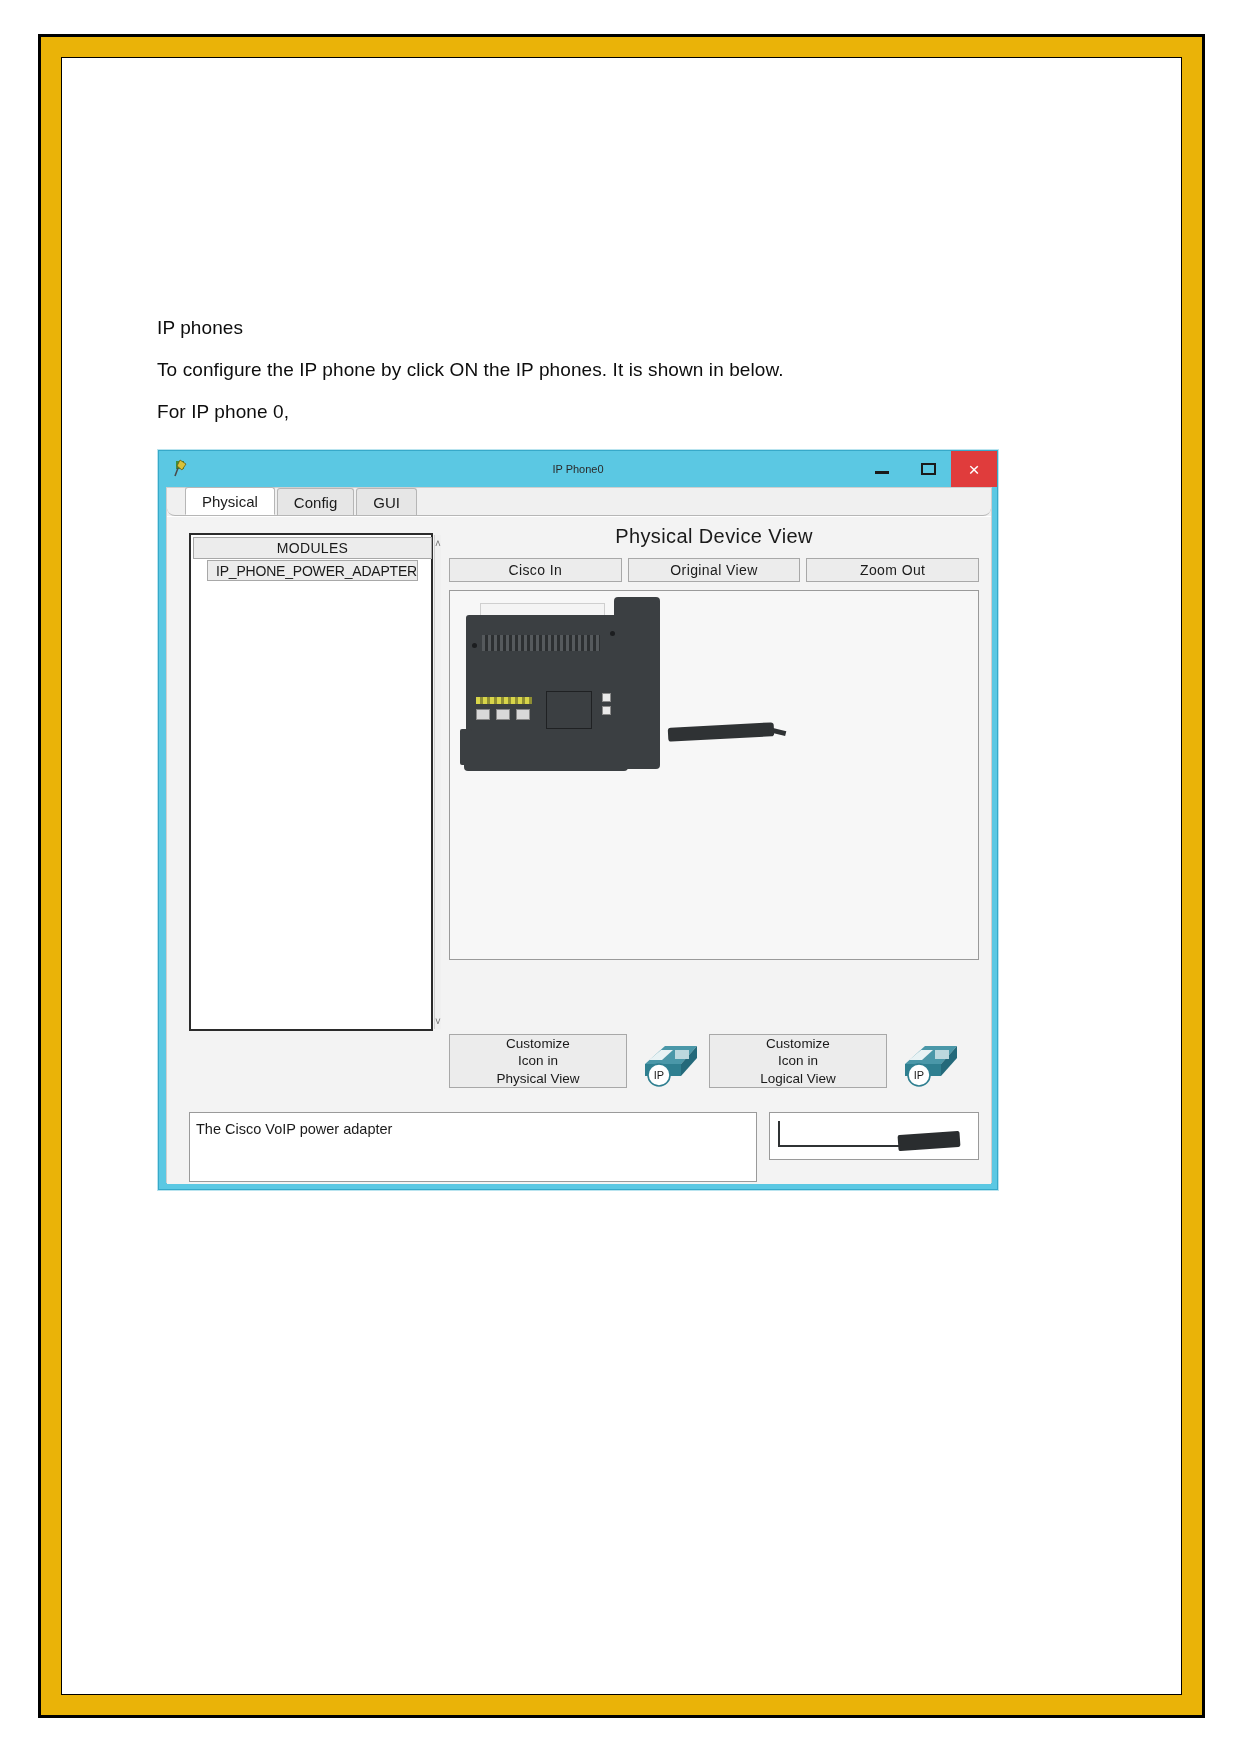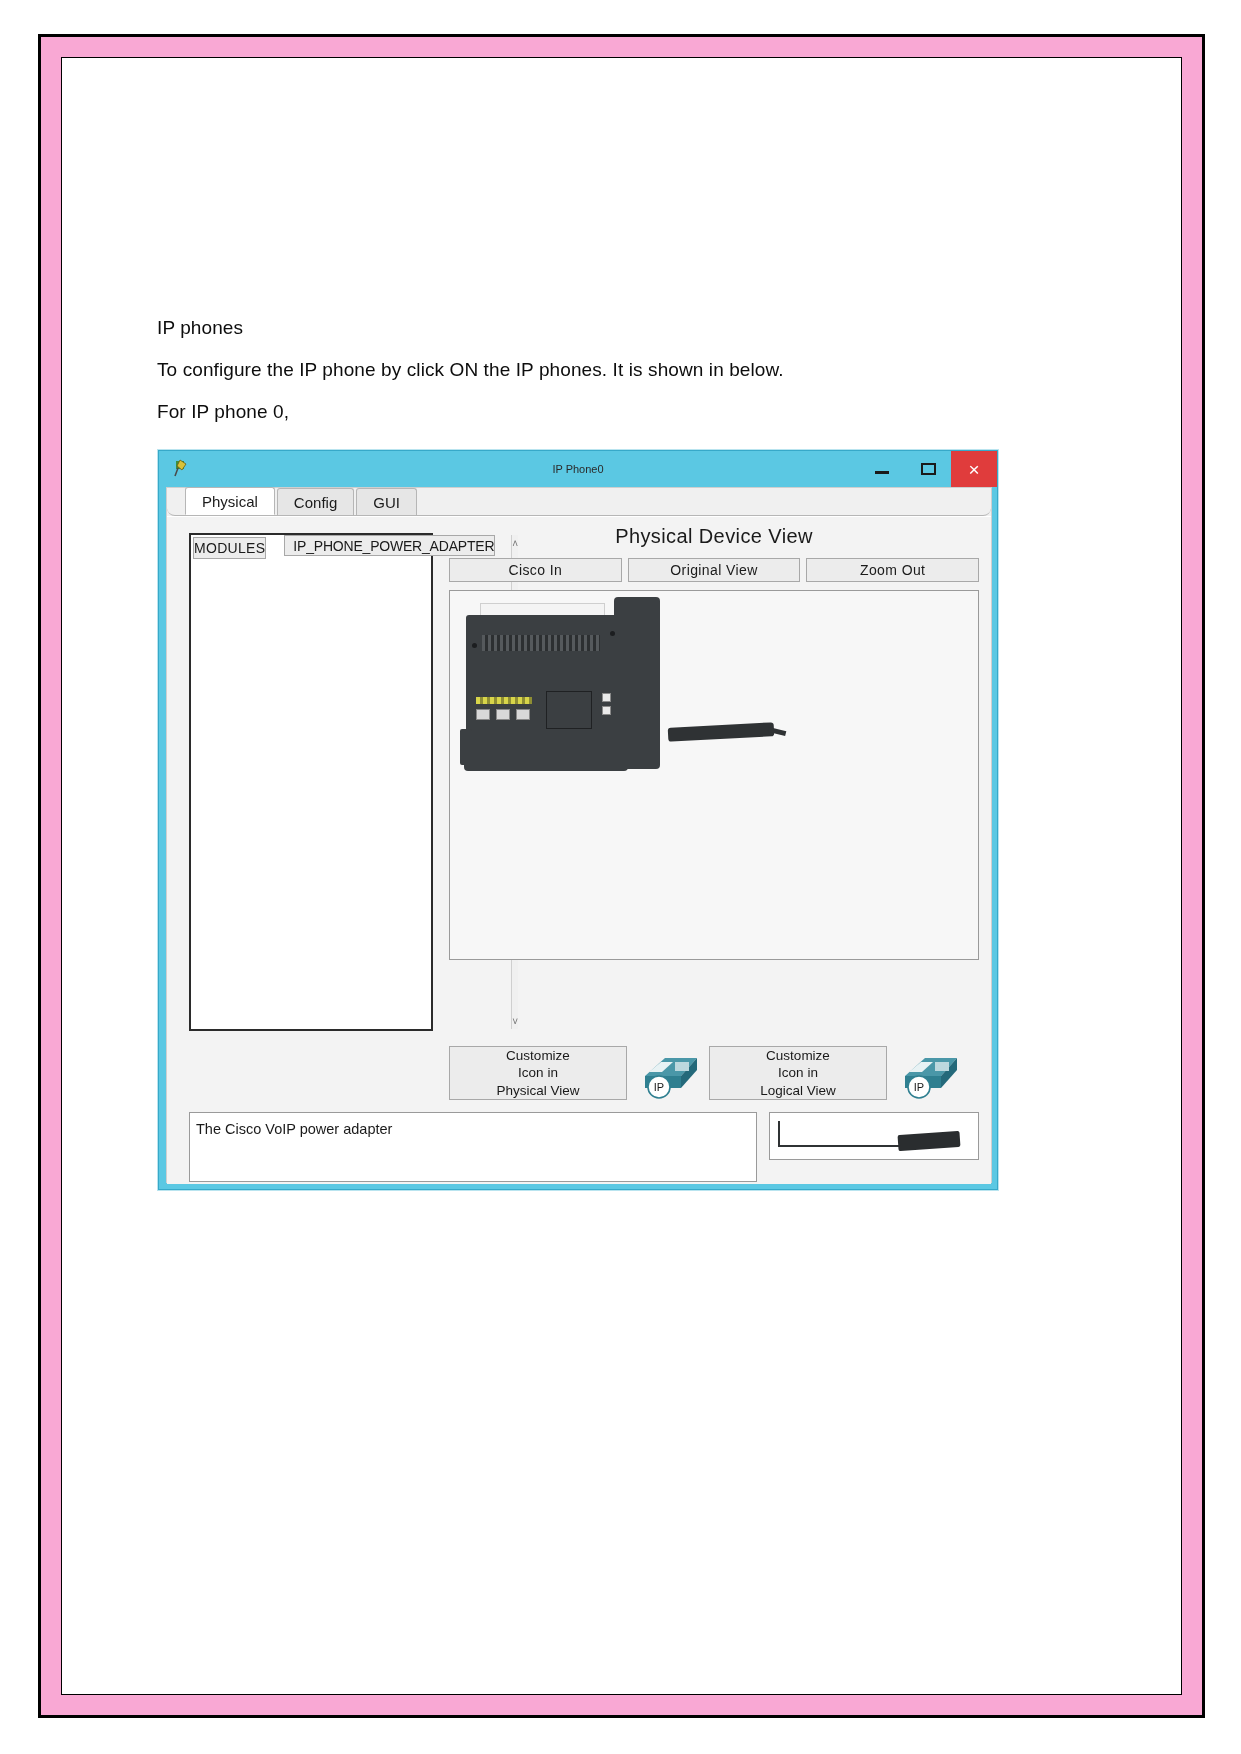--- a/index.html
+++ b/index.html
@@ -10,21 +10,21 @@
     font-family: "Liberation Sans", sans-serif;
     overflow: hidden;
   }
 
   
   .page-frame {
     position: absolute;
     left: 38px; top: 34px;
     width: 1167px; height: 1684px;
     border: 3px solid #000000;
-    background: #f9a8d4;
+    background: #eab308;
   }
   .page-frame-inner {
     position: absolute;
     left: 20px; top: 20px;
     width: 1121px; height: 1638px;
     border: 1px solid #000000;
     background: #ffffff;
   }
 
   
@@ -138,21 +138,21 @@
 
   
   .modules-panel {
     position: absolute;
     left: 22px; top: 16px;
     width: 244px; height: 498px;
     border: 2px solid #2b2b2b;
     background: #ffffff;
     display: flex;
   }
-  .modules-col { flex: 1; display: flex; flex-direction: row; }
+  .modules-col { flex: 1; display: flex; flex-direction: column; }
   .modules-header {
     height: 22px;
     background: #ececec;
     border: 1px solid #a8a8a8;
     margin: 2px 2px 1px 2px;
     display: flex; align-items: center; justify-content: center;
     font-size: 14px; color: #1a1a1a;
     letter-spacing: .3px;
   }
   .module-item {
@@ -277,21 +277,21 @@
   }
   .dev-foot {
     position:absolute; left:14px; top:172px;
     width:164px; height:8px;
     background:#3b3f42; border-radius:0 0 4px 4px;
   }
 
   
   .customize-row {
     position: absolute;
-    left: 282px; top: 528px;
+    left: 282px; top: 516px;
     width: 530px; height: 56px;
     display: flex;
     align-items: center;
     gap: 8px;
   }
   .cbtn {
     width: 178px; height: 54px;
     background: #ececec;
     border: 1px solid #a8a8a8;
     display: flex; flex-direction: column;

